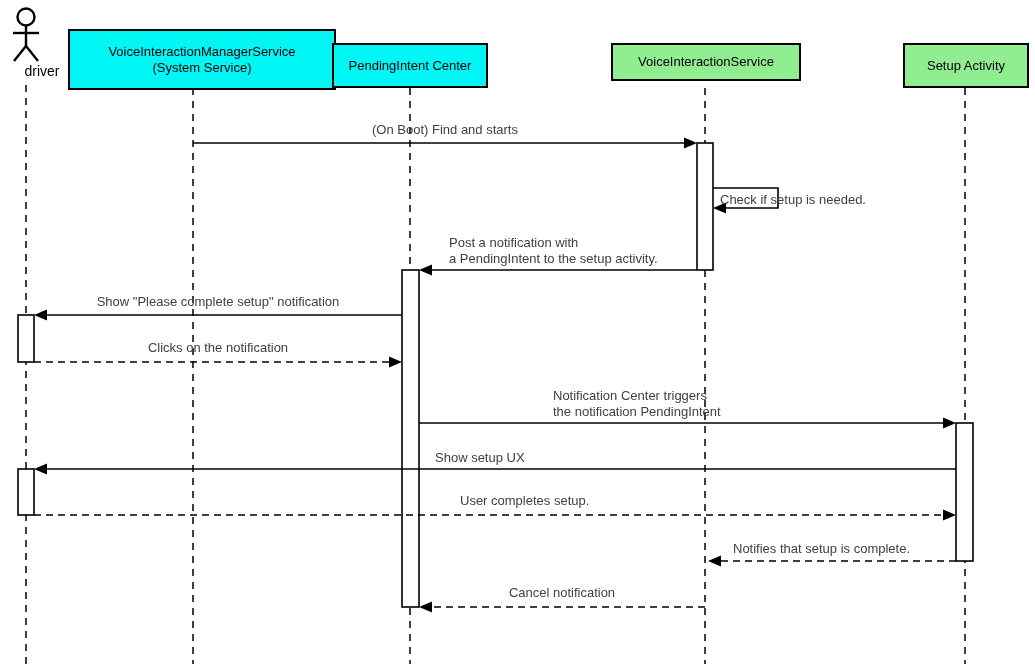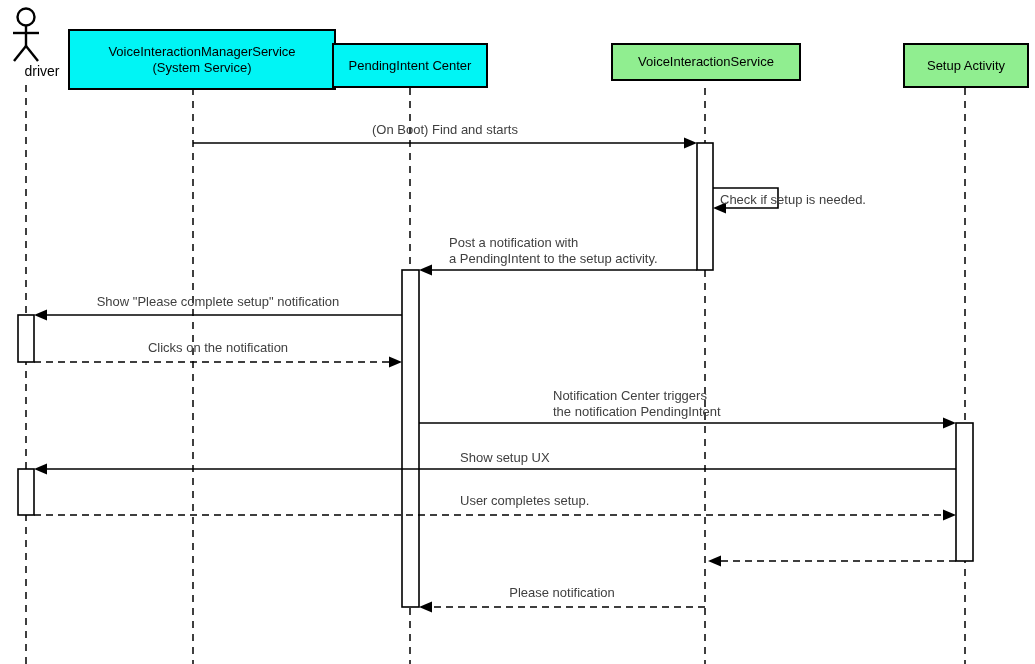--- a/index.html
+++ b/index.html
@@ -135,20 +135,21 @@
   <div class="msg-label" style="left:441px;top:235px;margin-left:8px;">Post a notification with
 a PendingIntent to the setup activity.</div>
 
   <div class="msg-label center" style="left:34px;top:294px;width:368px;">Show "Please complete setup" notification</div>
 
   <div class="msg-label" style="left:553px;top:388px;">Notification Center triggers
 the notification PendingIntent</div>
 
   <div class="msg-label center" style="left:34px;top:340px;width:368px;">Clicks on the notification</div>
 
-  <div class="msg-label" style="left:435px;top:450px;margin-left:25px;">Show setup UX</div>
+  <div class="msg-label" style="left:435px;top:450px;">Show setup UX</div>
 
   <div class="msg-label" style="left:423px;top:493px;margin-left:37px;">User completes setup.</div>
 
+  <div class="msg-label" style="left:733px;top:541px;">Notifies that setup is complete.</div>
 
-  <div class="msg-label center" style="left:419px;top:585px;width:286px;">Please notification</div>
+  <div class="msg-label center" style="left:419px;top:585px;width:286px;">Cancel notification</div>
 
 </div>
 
 </body></html>

